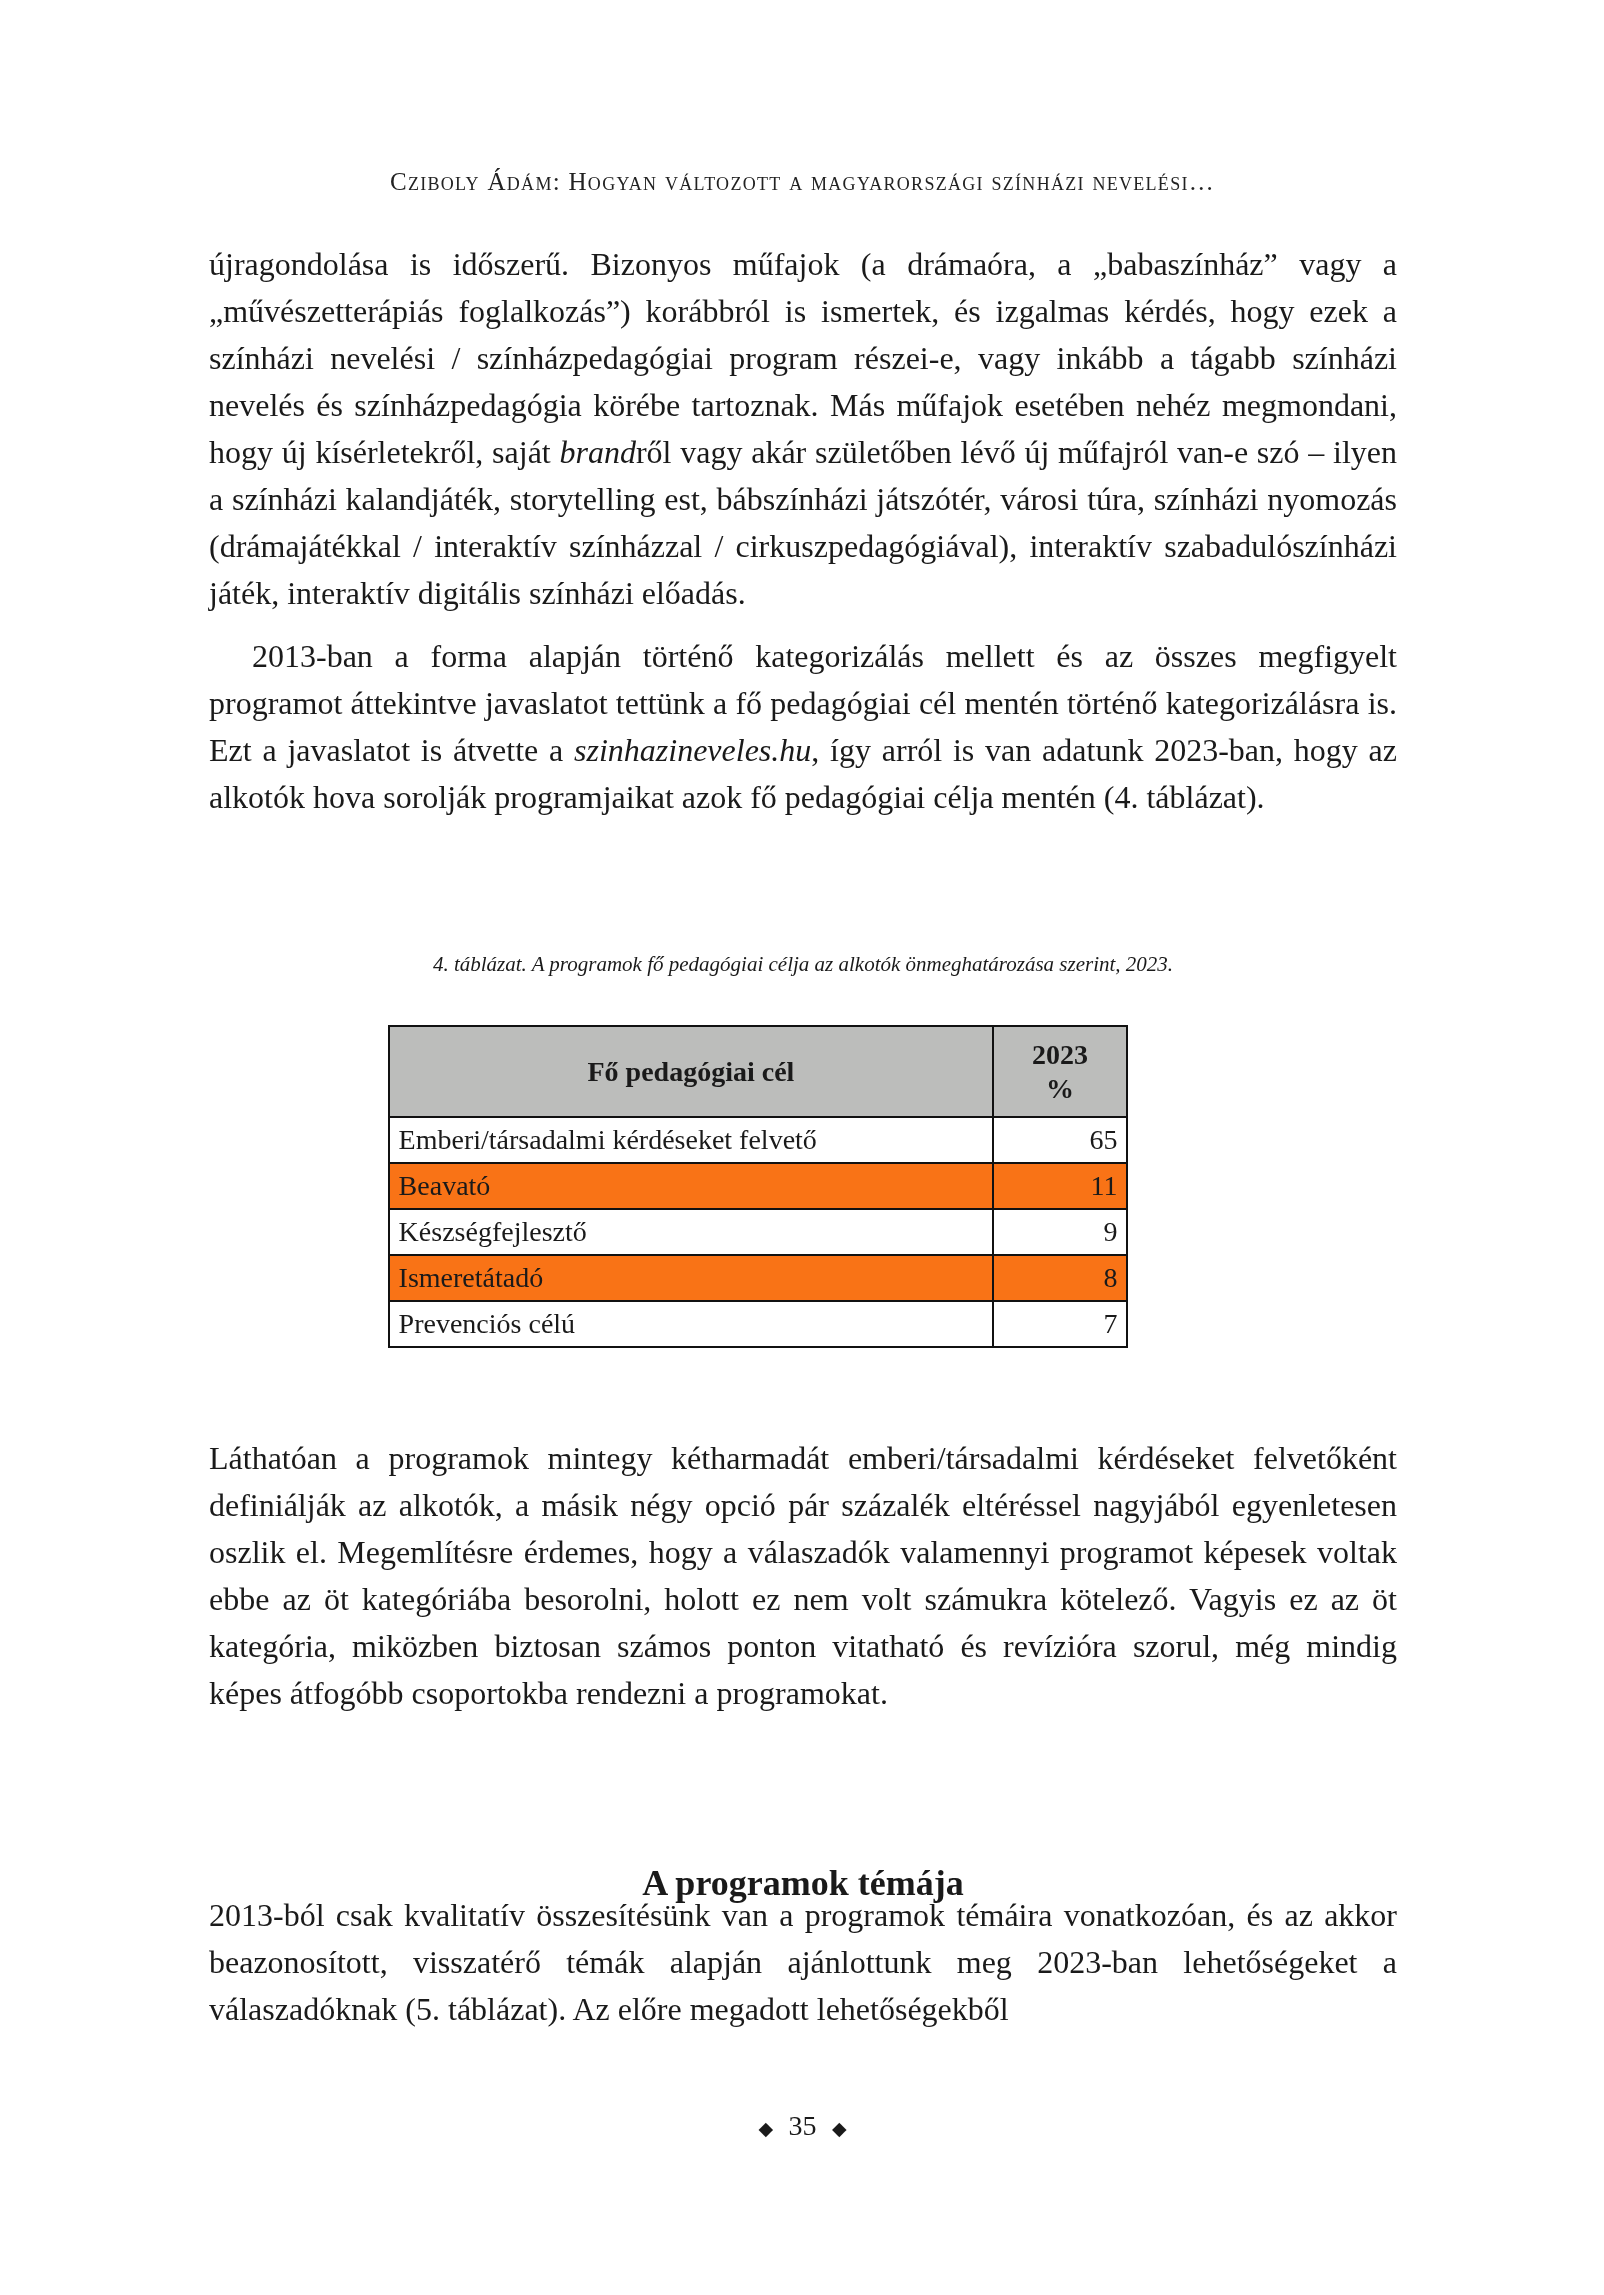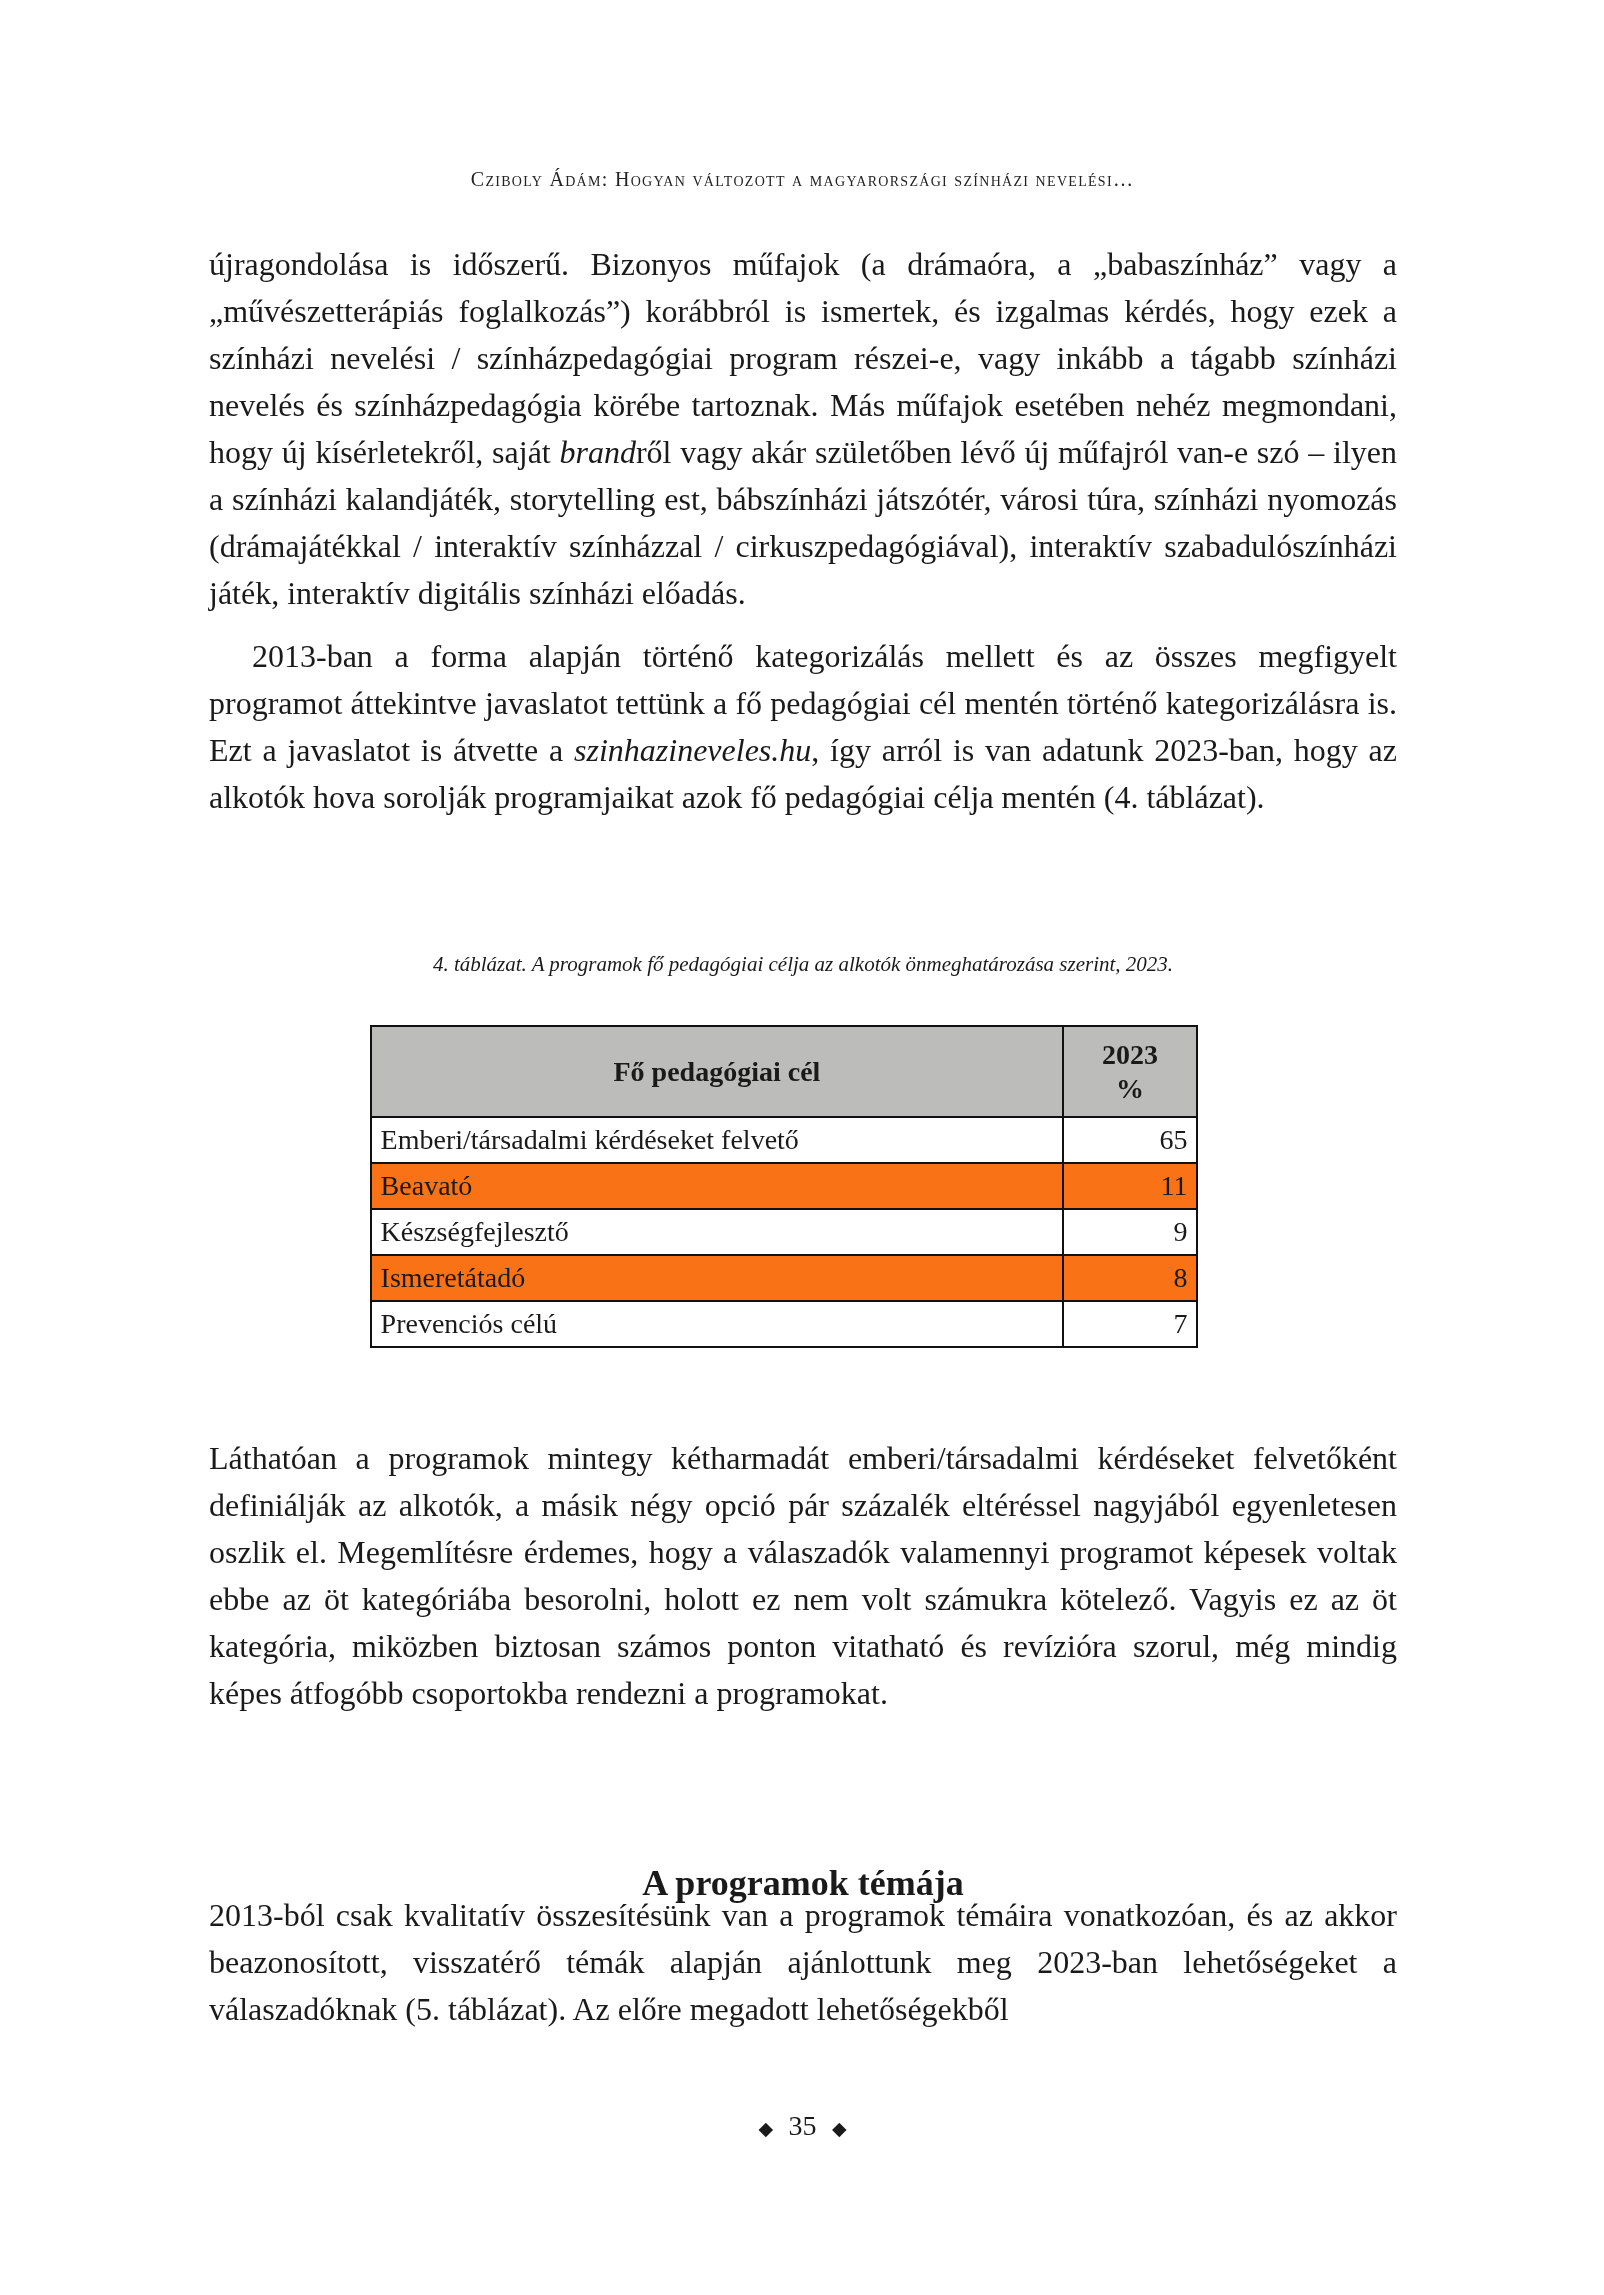--- a/index.html
+++ b/index.html
@@ -1,27 +1,27 @@
 <!DOCTYPE html>
 <html style="font-size:13.8px"><head>
 <meta charset="utf-8">
 <style>
   html, body { margin:0; padding:0; background:#ffffff; }
   body { width:1605px; height:2295px; position:relative; overflow:hidden;
          font-family:"Liberation Serif","DejaVu Serif",serif; color:#1a1a1a; }
   .page { position:absolute; left:0; top:0; width:1605px; height:2295px; }
   .running-head { position:absolute; left:0; width:1605px; top:168px; text-align:center;
-                  font-size:20px; font-variant:small-caps; letter-spacing:1.3px; color:#222; }
+                  font-size:25px; font-variant:small-caps; letter-spacing:1.3px; color:#222; }
   .text-block { position:absolute; left:193px; width:1220px; font-size:32px; line-height:47px;
                 text-align:justify; }
   .para { margin:16px; }
   .para.indent { text-indent:43px; }
   .caption { position:absolute; left:193px; width:1220px; top:952px; text-align:center;
              font-style:italic; font-size:21px; }
-  table.data { position:absolute; left:370px; top:1025px; width:828px; border-collapse:collapse;
+  table.data { position:absolute; left:388px; top:1025px; width:740px; border-collapse:collapse;
                font-size:28px; }
   table.data th, table.data td { border:2.6px solid #111; padding:0 8.6px; }
   table.data th { background:#bcbdbb; font-weight:bold; height:89px; text-align:center; line-height:34px; }
   table.data td { height:44px; line-height:44px; }
   table.data td.val { text-align:right; width:115px; }
   table.data tr.alt td { background:#f97316; }
   .section-heading { position:absolute; left:193px; width:1220px; top:1862px; text-align:center;
                      font-weight:bold; font-size:36px; }
   .footer { position:absolute; left:0; width:1605px; top:2110px; text-align:center; font-size:28px; }
   .bullet { font-size:19px; vertical-align:middle; margin:0 15.5px; }

